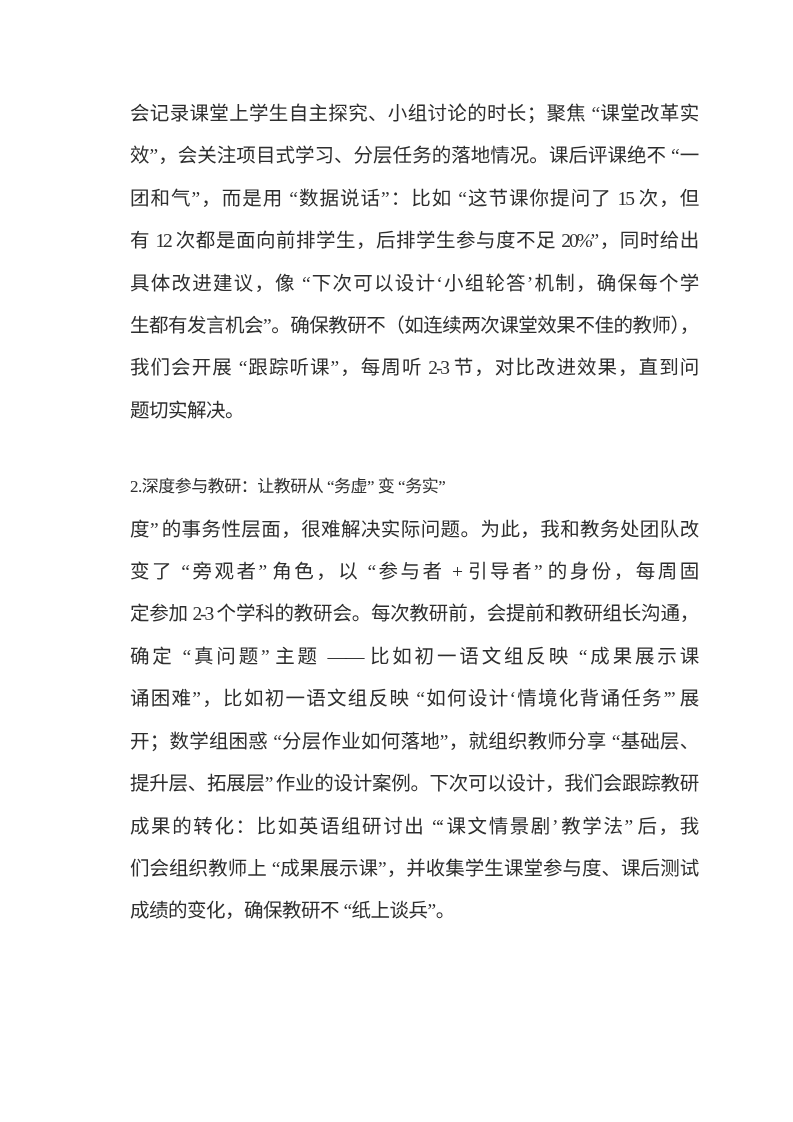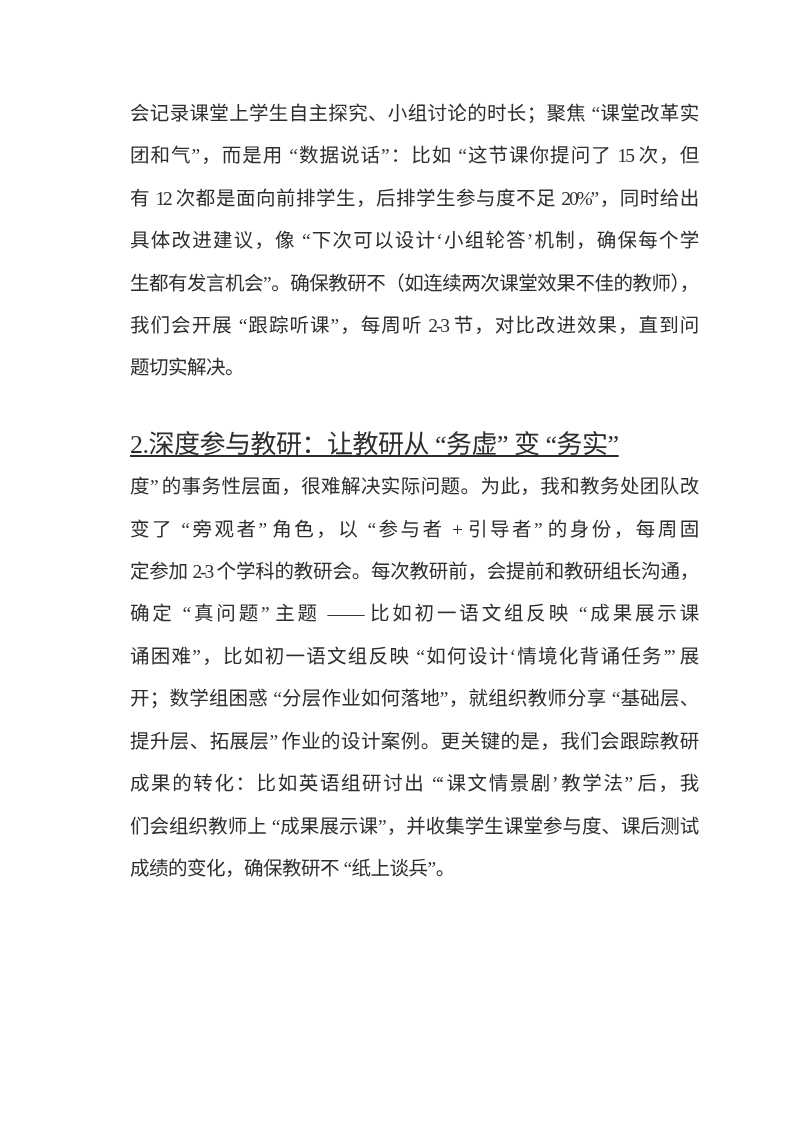--- a/index.html
+++ b/index.html
@@ -33,55 +33,55 @@
     letter-spacing: -2.2px;
     text-align: justify;
     text-align-last: justify;
     width: 567px;
   }
   .para .line:last-child {
     text-align-last: left;
     letter-spacing: -0.5px;
   }
   .heading {
-    font-size: 26px;
+    font-size: 17px;
     font-weight: normal;
     line-height: 42.4px;
     letter-spacing: -0.5px;
     margin-top: 34px;
     width: 567px;
     white-space: nowrap;
-    text-decoration: underline;
   }
 </style>
 </head>
 <body>
 
 <div class="page">
   <div class="text-column">
 
     <div class="para">
         <div class="line">会记录课堂上学生自主探究、小组讨论的时长；聚焦 “课堂改革实</div>
+        <div class="line">效”，会关注项目式学习、分层任务的落地情况。课后评课绝不 “一</div>
         <div class="line">团和气”，而是用 “数据说话”：比如 “这节课你提问了 15 次，但</div>
         <div class="line">有 12 次都是面向前排学生，后排学生参与度不足 20%”，同时给出</div>
         <div class="line">具体改进建议，像 “下次可以设计‘小组轮答’机制，确保每个学</div>
         <div class="line">生都有发言机会”。确保教研不（如连续两次课堂效果不佳的教师），</div>
         <div class="line">我们会开展 “跟踪听课”，每周听 2-3 节，对比改进效果，直到问</div>
         <div class="line">题切实解决。</div>
       </div>
 
     <h2 class="heading">2.深度参与教研：让教研从 “务虚” 变 “务实”</h2>
 
     <div class="para">
         <div class="line">度” 的事务性层面，很难解决实际问题。为此，我和教务处团队改</div>
         <div class="line">变了 “旁观者” 角色，以 “参与者 + 引导者” 的身份，每周固</div>
         <div class="line">定参加 2-3 个学科的教研会。每次教研前，会提前和教研组长沟通，</div>
         <div class="line">确定 “真问题” 主题 —— 比如初一语文组反映 “成果展示课</div>
         <div class="line">诵困难”，比如初一语文组反映 “如何设计‘情境化背诵任务’” 展</div>
         <div class="line">开；数学组困惑 “分层作业如何落地”，就组织教师分享 “基础层、</div>
-        <div class="line">提升层、拓展层” 作业的设计案例。更关键的是，我们会跟踪教研</div>
+        <div class="line">提升层、拓展层” 作业的设计案例。下次可以设计，我们会跟踪教研</div>
         <div class="line">成果的转化：比如英语组研讨出 “‘课文情景剧’ 教学法” 后，我</div>
         <div class="line">们会组织教师上 “成果展示课”，并收集学生课堂参与度、课后测试</div>
         <div class="line">成绩的变化，确保教研不 “纸上谈兵”。</div>
       </div>
 
   </div>
 </div>
 
 </body></html>

